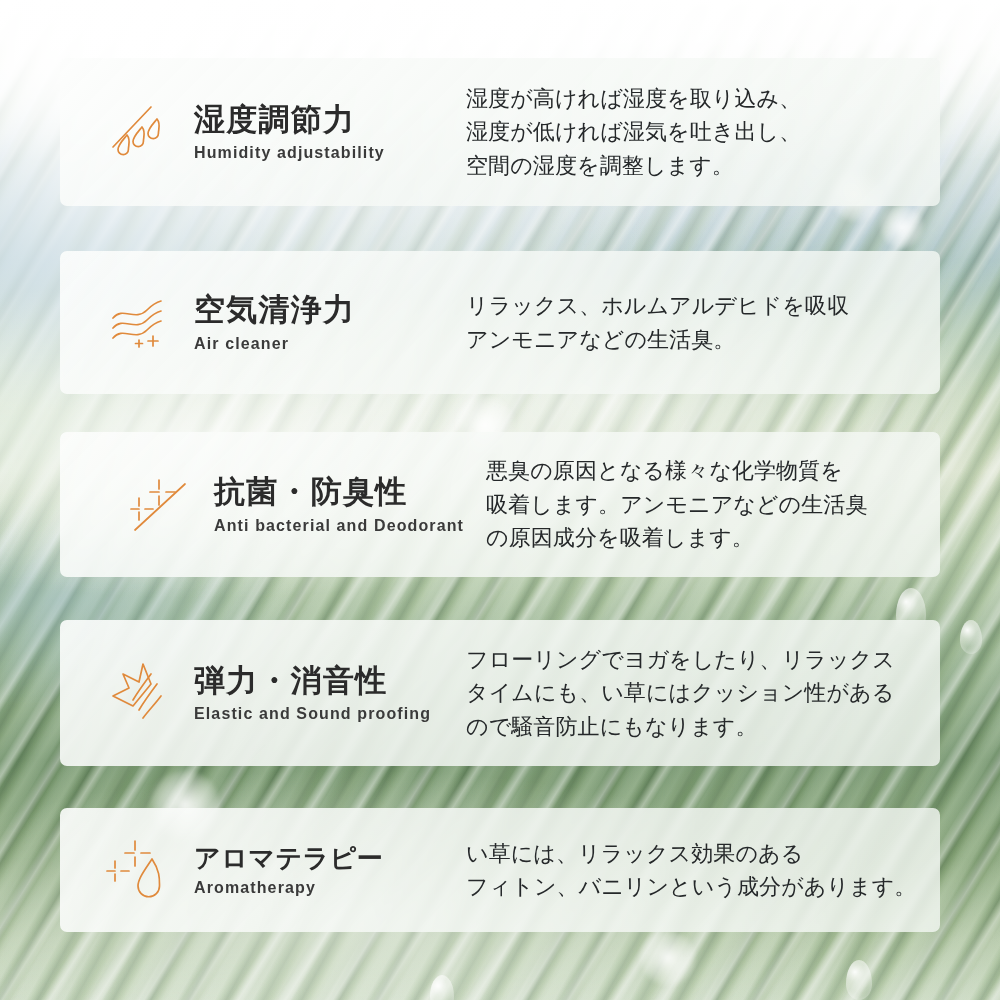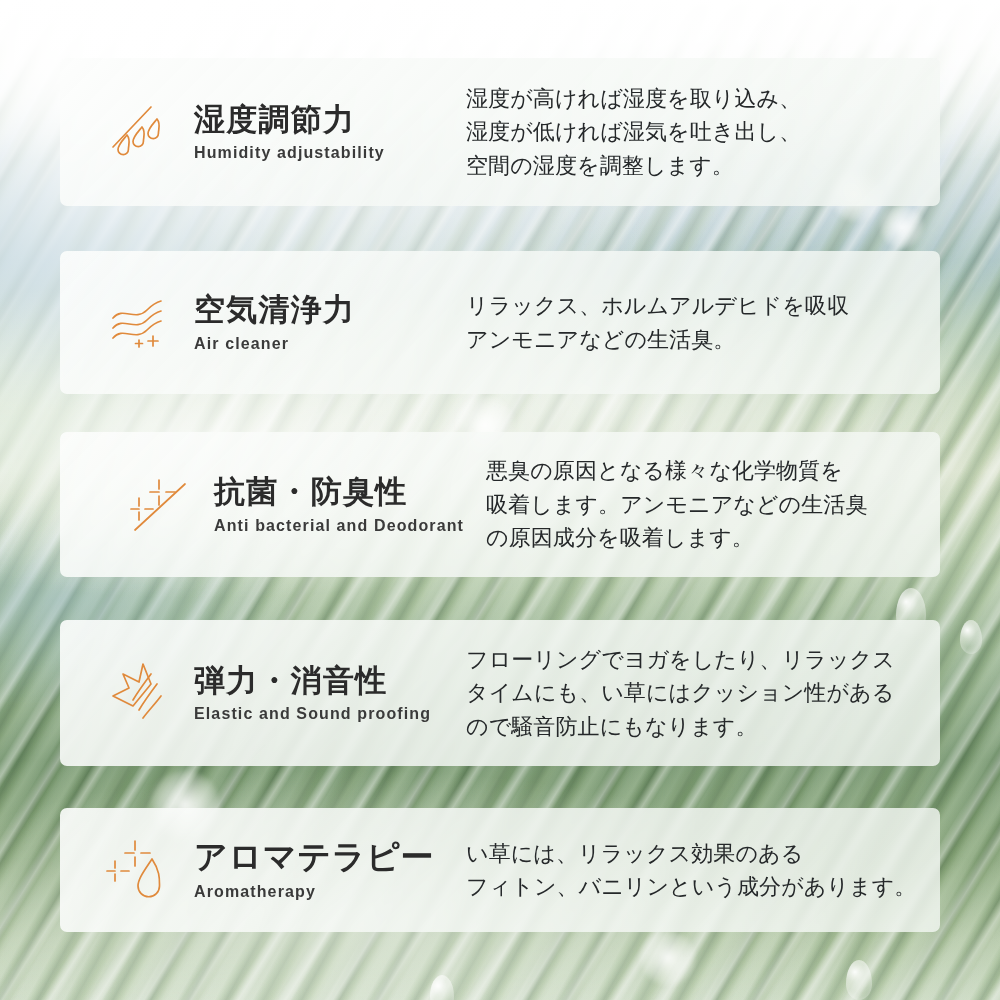--- a/index.html
+++ b/index.html
@@ -178,21 +178,21 @@
     padding-right: 22px;
     font-size: 22px;
     font-weight: 500;
     color: #25282a;
     line-height: 1.52;
     letter-spacing: 0.005em;
   }
   .card-desc .ln { display: block; white-space: nowrap; }
 
   
-  .card-5 .title-ja { font-size: 33px; letter-spacing: 0.02em; }
+  .card-5 .title-ja { font-size: 26px; letter-spacing: 0.02em; }
 </style>
 </head>
 <body>
 
 <div id="stage">
 
   <div class="bg-layer bg-base"></div>
   <div class="bg-layer bg-blades"></div>
   <div class="bg-layer bg-blades2"></div>
   <div class="bg-layer bg-left-cool"></div>

